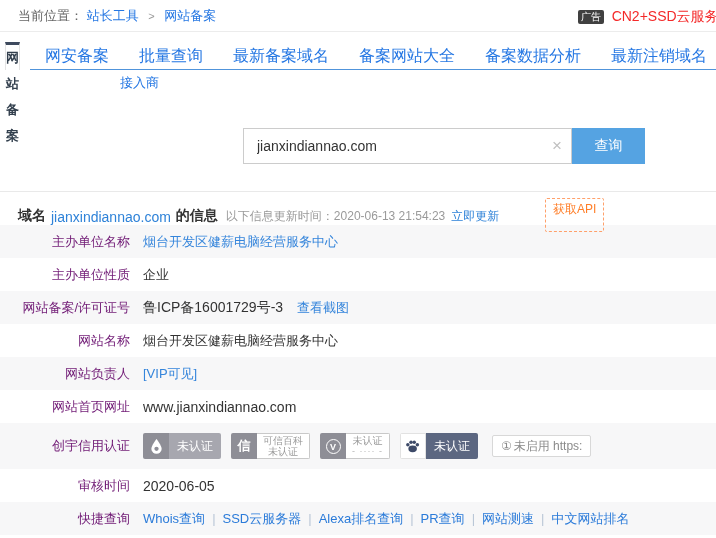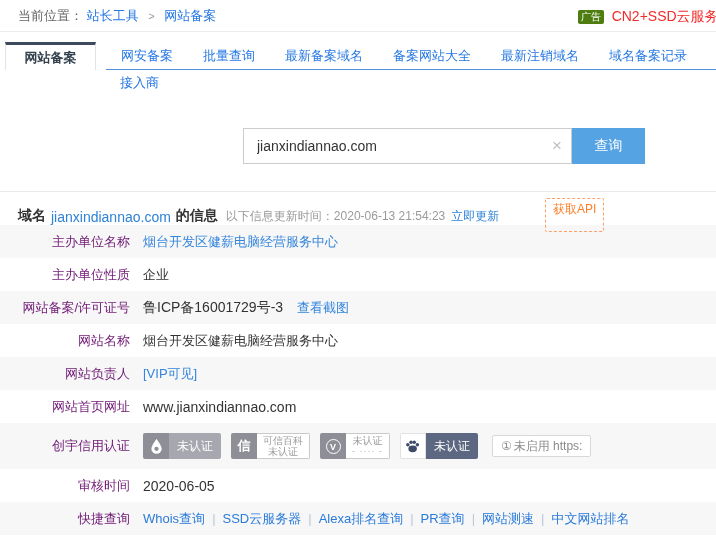--- a/index.html
+++ b/index.html
@@ -6,32 +6,32 @@
   html,body { width:716px; height:538px; overflow:hidden; background:#fff;
     font-family:"Liberation Sans","DejaVu Sans",sans-serif; font-size:13px; color:#333; }
   a { text-decoration:none; cursor:pointer; }
 
   
   .topbar { position:relative; height:32px; line-height:32px; border-bottom:1px solid #ececec; }
   .breadcrumb { padding-left:18px; color:#666; font-size:13px; }
   .breadcrumb a { color:#2577e3; }
   .breadcrumb .sep { color:#999; margin:0 6px; font-size:11px; }
   .ad { position:absolute; left:578px; top:0; height:32px; line-height:32px; white-space:nowrap; }
-  .adbadge { display:inline-block; background:#4d7c0f; color:#fff; font-size:10px;
+  .adbadge { display:inline-block; background:#404040; color:#fff; font-size:10px;
     line-height:14px; padding:0 3px; border-radius:2px; vertical-align:1px; }
   .adtext { color:#f42929; font-size:14px; margin-left:4px; }
 
   
   .tabs { margin-top:10px; }
   .tabrow1 { display:flex; height:28px; }
   .tab-active { width:91px; margin-left:5px; text-align:center; line-height:26px;
     background:#fff; border-top:3px solid #3e4a5e; border-left:1px solid #e3e3e3;
     border-right:1px solid #e3e3e3; color:#33404e; font-weight:bold; font-size:13px; }
   .tabrest { flex:1; display:flex; margin-left:10px; border-bottom:1px solid #5094db; }
-  .tabrest a { color:#2577e3; font-size:13px; line-height:28px; padding:0 15px; white-space:nowrap; }
+  .tabrest a { color:#2577e3; font-size:16px; line-height:28px; padding:0 15px; white-space:nowrap; }
   .tabrow2 { height:26px; line-height:26px; padding-left:120px; }
   .tabrow2 a { color:#2577e3; font-size:13px; }
 
   
   .searchsec { position:relative; height:95px; }
   .search-box { position:absolute; left:243px; top:32px; width:329px; height:36px;
     border:1px solid #ccc; background:#fff; }
   .search-box input { width:100%; height:100%; border:none; outline:none; padding:0 30px 0 13px;
     font-size:14px; color:#333; font-family:inherit; }
   .clear-x { position:absolute; right:9px; top:0; line-height:34px; color:#c0c0c0;
@@ -101,20 +101,21 @@
 </div>
 
 <div class="tabs">
   <div class="tabrow1">
     <div class="tab-active">网站备案</div>
     <div class="tabrest">
       <a>网安备案</a>
       <a>批量查询</a>
       <a>最新备案域名</a>
       <a>备案网站大全</a>
+      <a>备案数据分析</a>
       <a>最新注销域名</a>
       <a>域名备案记录</a>
     </div>
   </div>
   <div class="tabrow2">
     <a>接入商</a>
   </div>
 </div>
 
 <div class="searchsec">

